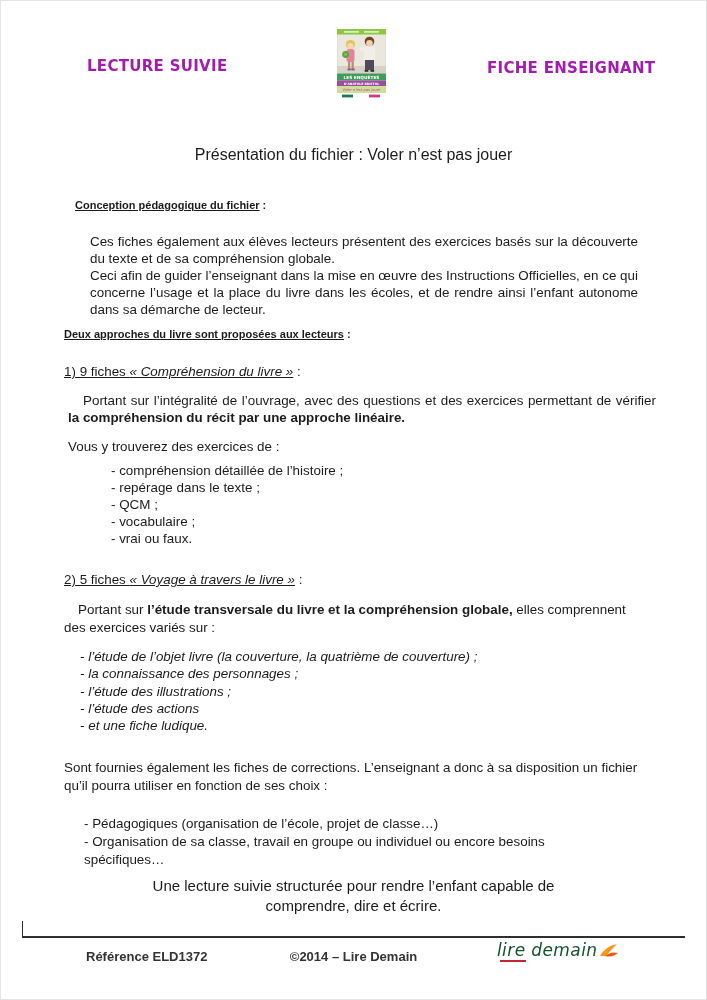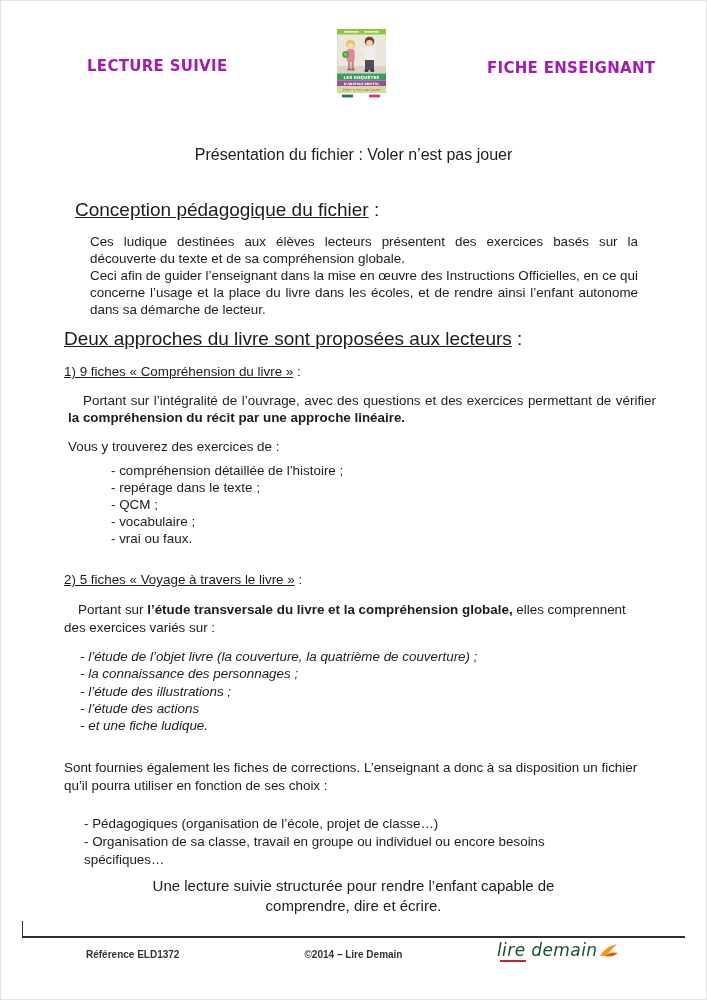--- a/index.html
+++ b/index.html
@@ -4,32 +4,32 @@
 <style>
   html,body{margin:0;padding:0;}
   body{
     width:707px;height:1000px;position:relative;background:#ffffff;
     font-family:"Liberation Sans", sans-serif;color:#1c1c1c;
     box-shadow:inset 0 0 0 1px #e4e4e4;overflow:hidden;
   }
   .abs{position:absolute;}
   .hdr{font-family:"DejaVu Sans", sans-serif;font-weight:bold;font-size:15px;letter-spacing:.3px;color:#a21caf;}
   .doc-title{top:146px;left:0;width:707px;text-align:center;font-size:16px;}
-  .heading{font-size:19px;font-weight:normal;}
+  .heading{font-size:11px;font-weight:bold;}
   .u{text-decoration:underline;}
-  .i{}
+  .i{font-style:italic;}
   .b{font-weight:bold;}
   .body-text{font-size:13.4px;line-height:17px;}
   .just{text-align:justify;}
   .list .li{white-space:normal;}
   .closing{top:876px;left:0;width:707px;text-align:center;font-size:15px;line-height:19.5px;}
   .closing-inner{display:inline-block;max-width:460px;}
   .footer-rule{left:22px;top:936px;width:663px;height:2px;background:#2f2f2f;}
   .footer-tick{left:22px;top:921px;width:1px;height:15px;background:#2f2f2f;}
-  .footer-text{font-size:10px;font-weight:bold;color:#333;}
+  .footer-text{font-size:13px;font-weight:bold;color:#333;}
   .footer-copy{left:0;width:707px;text-align:center;}
   .logo{left:497px;top:941px;display:flex;align-items:flex-start;}
   .logo-text{font-family:"DejaVu Sans", sans-serif;font-style:italic;font-size:17px;color:#14532d;letter-spacing:.4px;line-height:18px;}
   .logo-swoosh{margin-left:2px;margin-top:2px;}
   .logo-tagline{position:absolute;left:3px;top:19px;width:26px;height:2px;background:#c1272d;}
   .cover{left:337px;top:29px;width:49px;height:70px;}
 </style>
 </head>
 <body>
 
@@ -75,21 +75,21 @@
 
 <div class="abs hdr" style="left:487px;top:59px;">FICHE ENSEIGNANT</div>
 
 <div class="abs doc-title">Présentation du fichier : Voler n’est pas jouer</div>
 
 <div class="abs heading" style="left:75px;top:199px;">
   <span class="u">Conception pédagogique du fichier</span><span> :</span>
 </div>
 
 <div class="abs body-text just" style="left:90px;top:233px;width:548px;">
-  <p style="margin:0;">Ces ludique destinées aux élèves lecteurs présentent des exercices basés sur la découverte du texte et de sa compréhension globale.</p>
+  <p style="margin:0;">Ces fiches également aux élèves lecteurs présentent des exercices basés sur la découverte du texte et de sa compréhension globale.</p>
   <p style="margin:0;">Ceci afin de guider l’enseignant dans la mise en œuvre des Instructions Officielles, en ce qui concerne l’usage et la place du livre dans les écoles, et de rendre ainsi l’enfant autonome dans sa démarche de lecteur.</p>
 </div>
 
 <div class="abs heading" style="left:64px;top:328px;">
   <span class="u">Deux approches du livre sont proposées aux lecteurs</span><span> :</span>
 </div>
 
 <div class="abs body-text" style="left:64px;top:363px;">
   <span class="u"><span>1) 9 fiches </span><span class="i">« Compréhension du livre »</span></span><span> :</span>
 </div>

